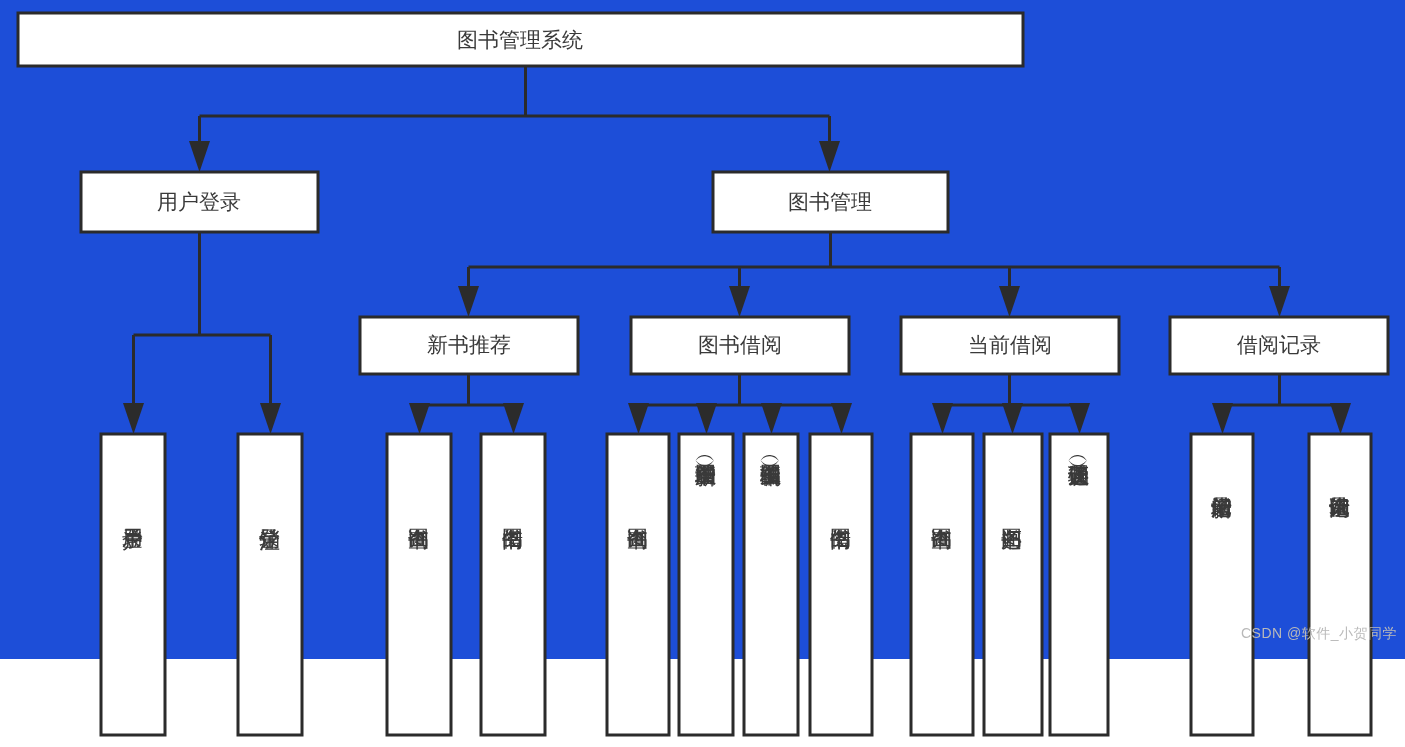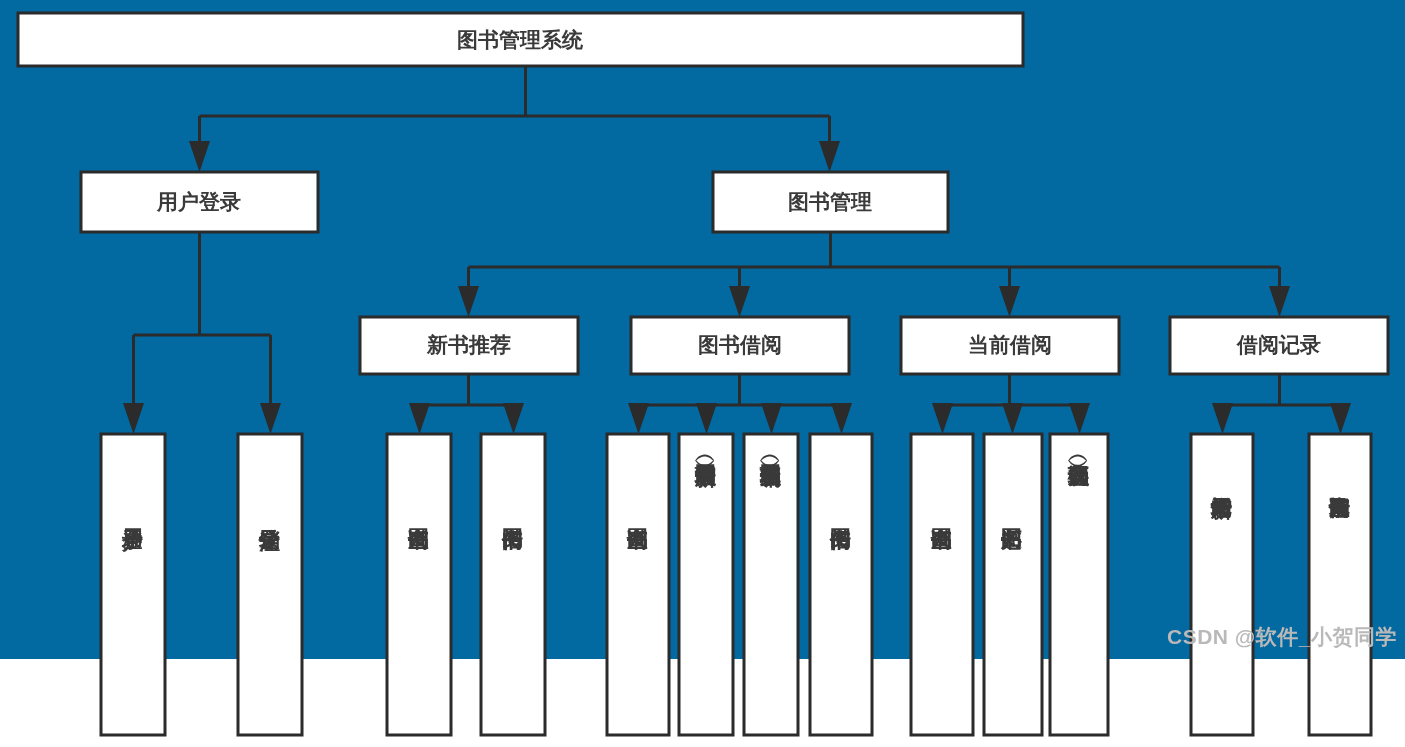--- a/index.html
+++ b/index.html
@@ -10,22 +10,21 @@
   body {
     width: 1405px;
     height: 747px;
     font-family: "Liberation Sans", "DejaVu Sans", sans-serif;
     overflow: hidden;
   }
   #diagram-root {
     position: relative;
     width: 1405px;
     height: 659px;
-    background: #0369a1;
-    font-weight: bold;
+    background: #1d4ed8;
   }
   svg.flow {
     position: absolute;
     left: 0;
     top: 0;
     width: 1405px;
     height: 747px;
   }
   .node-rect {
     fill: #ffffff;
@@ -52,23 +51,23 @@
     stroke-width: 3;
     fill: none;
     stroke-linecap: butt;
   }
   .arrowhead {
     fill: #2b2b2b;
   }
   .watermark {
     position: absolute;
     right: 8px;
-    bottom: 8px;
-    font-family: "Liberation Sans", "DejaVu Sans", sans-serif;
-    font-size: 21px;
+    bottom: 16px;
+    font-family: "Liberation Sans", "DejaVu Sans", sans-serif;
+    font-size: 14px;
     color: #b9b9b9;
     white-space: nowrap;
     letter-spacing: 0.5px;
     pointer-events: none;
   }
 </style>
 </head>
 <body>
 
 <div id="diagram-root">

